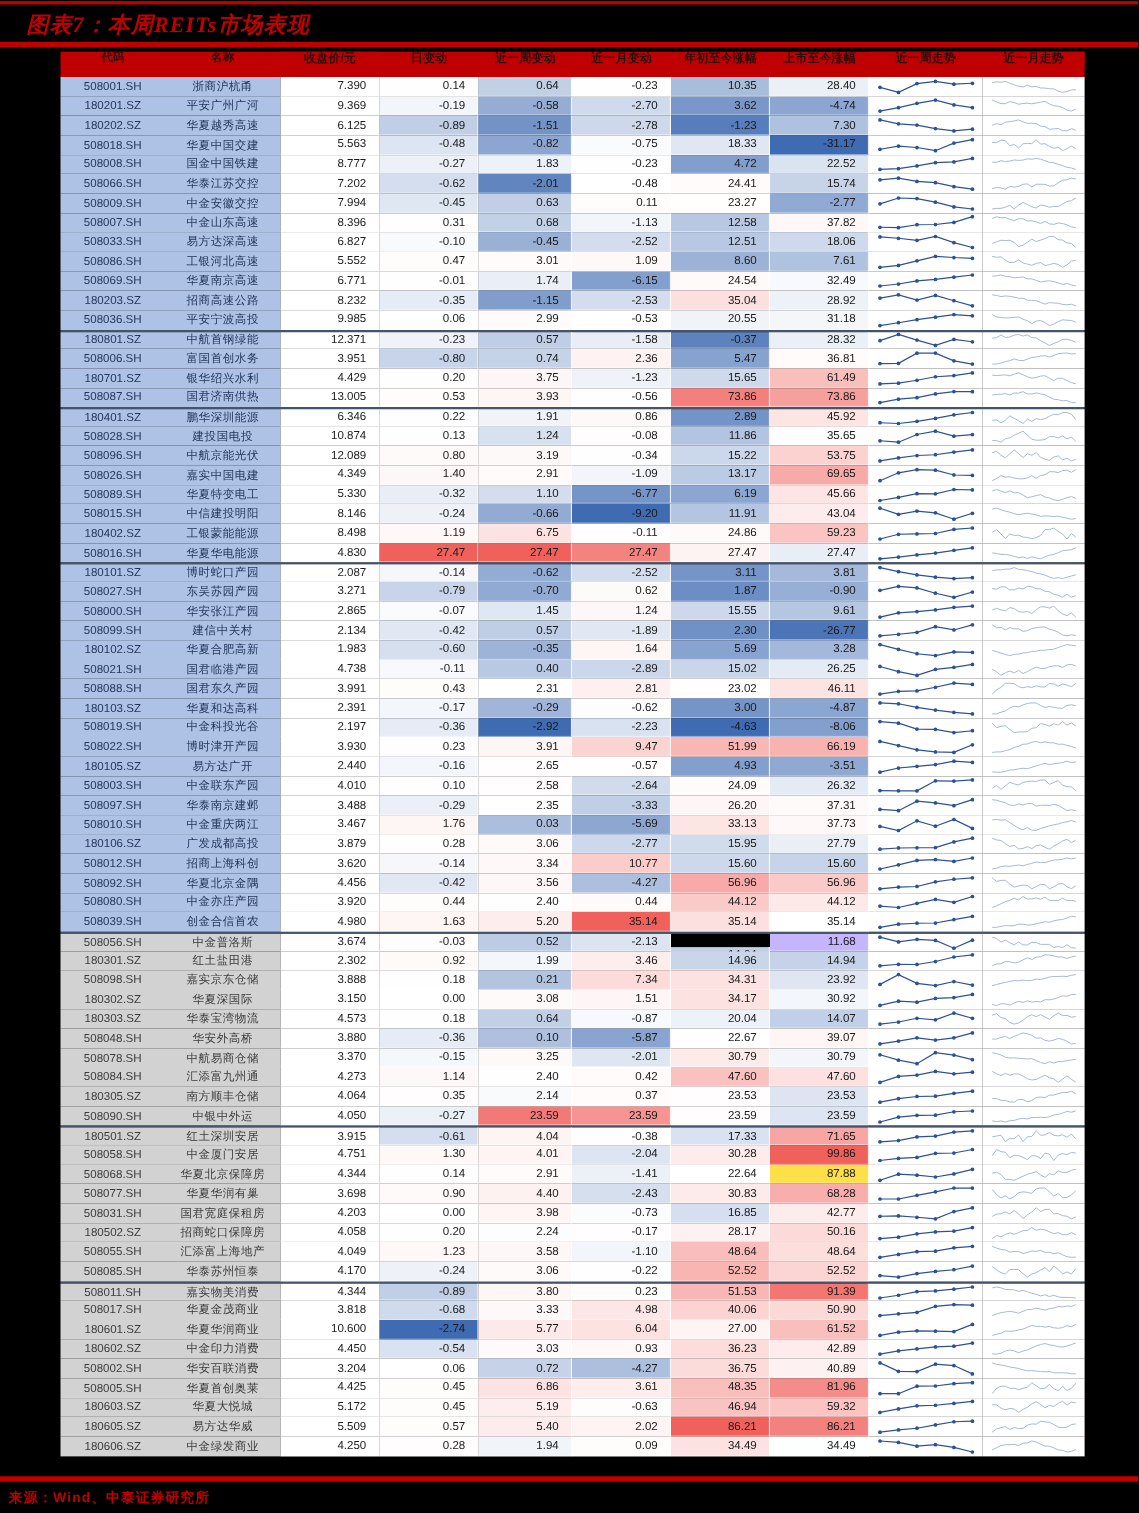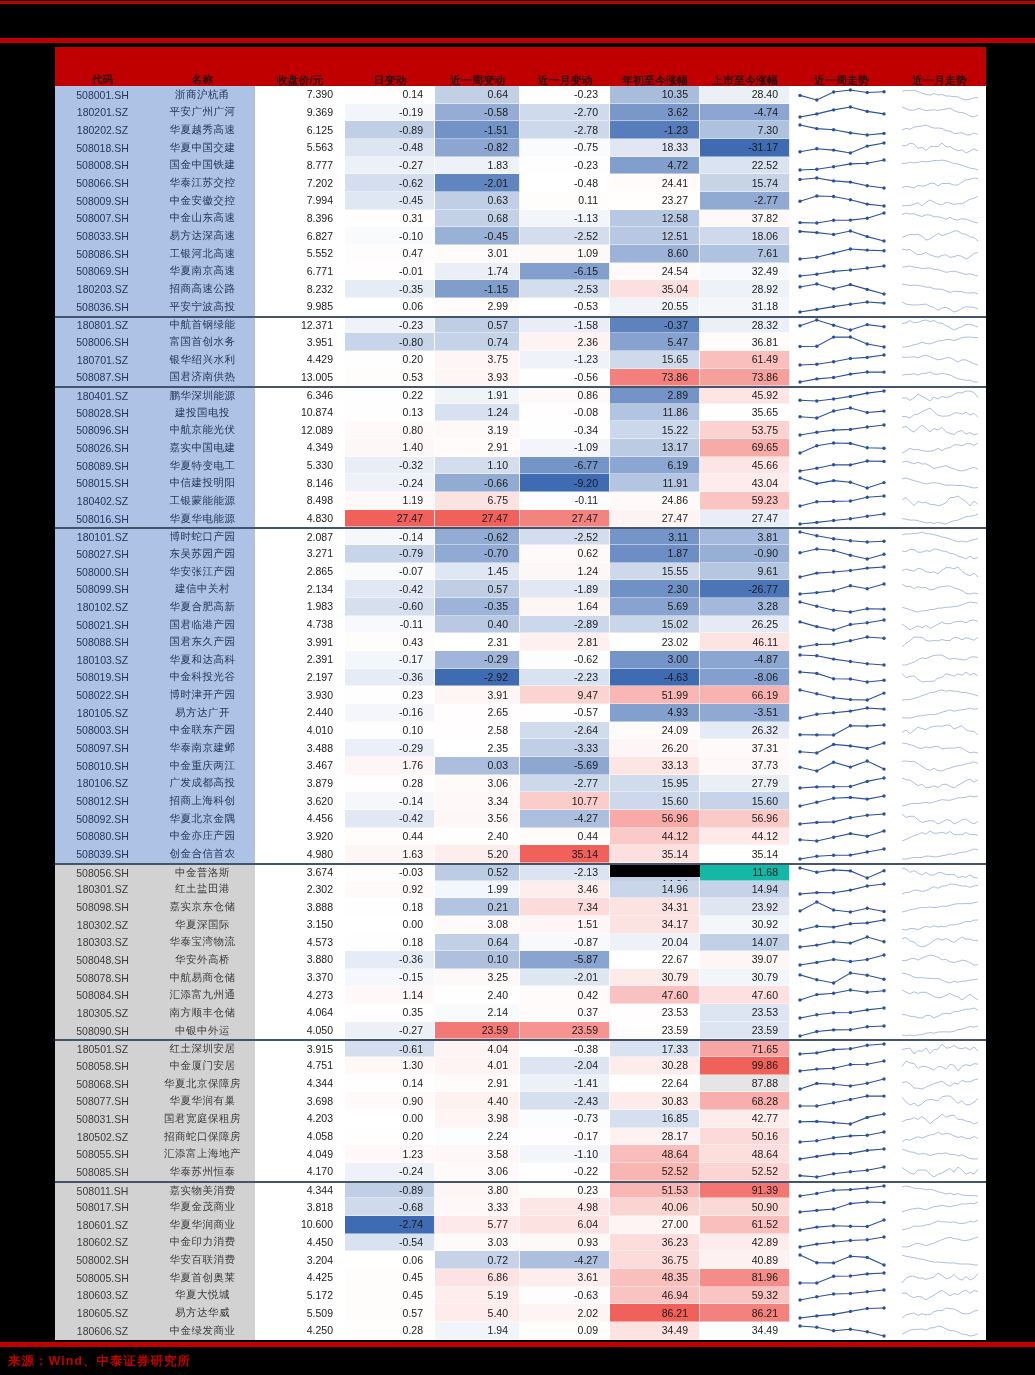--- a/index.html
+++ b/index.html
@@ -3,21 +3,21 @@
 <meta charset="utf-8">
 <style>
   html,body{margin:0;padding:0;background:#000;}
   #page{position:relative;width:1035px;height:1375px;background:#000;overflow:hidden;
         font-family:"Liberation Sans","DejaVu Sans",sans-serif;}
   .topline{position:absolute;left:0;top:1px;width:100%;height:3px;background:#c00000;}
   .title{position:absolute;left:24px;top:9px;font-size:20px;font-weight:bold;font-style:italic;
          color:#c00000;letter-spacing:1px;font-family:"Liberation Serif","DejaVu Serif",serif;}
   .titlerule{position:absolute;left:0;top:38px;width:100%;height:5px;background:#c00000;}
   #tbl{position:absolute;left:55px;top:47px;width:931px;}
-  .hrow{display:flex;height:39px;background:#c00000;align-items:flex-end;}
+  .hrow{display:flex;height:23px;background:#c00000;align-items:flex-start;}
   .hcell{font-size:11px;font-weight:bold;color:#2b0d0d;text-align:center;line-height:1.1;}
   .trow{display:flex;height:17.66px;box-sizing:border-box;}
   .trow.section-start{border-top:2px solid #44546a;}
   .cell{box-sizing:border-box;height:100%;display:flex;align-items:center;overflow:hidden;}
   .c-code{width:95px;justify-content:center;font-size:10.5px;}
   .c-name{width:105px;justify-content:center;font-size:10.5px;letter-spacing:0.5px;}
   .c-close{width:90px;background:#fff;}
   .c-day{width:90px;}.c-week{width:85px;}.c-month{width:90px;}.c-ytd{width:90px;}.c-listing{width:90px;}
   .num{justify-content:flex-end;padding-right:11px;font-size:10.5px;color:#1a1a1a;
        border-right:1px solid rgba(255,255,255,0.85);border-bottom:1px solid rgba(255,255,255,0.45);}
@@ -26,20 +26,21 @@
   .theme-blue .c-code,.theme-blue .c-name{background:#adc2e4;color:#24365c;}
   .theme-gray .c-code,.theme-gray .c-name{background:#d2d2d2;color:#3b3b3b;}
   .bottomrule{position:absolute;left:0;top:1342px;width:100%;height:5px;background:#c00000;}
   .source{position:absolute;left:8px;top:1353px;font-size:12.5px;font-weight:bold;color:#c00000;letter-spacing:1px;}
 </style>
 </head>
 <body>
 
 <div id="page">
   <div class="topline"></div>
+  <div class="title">图表7：本周REITs市场表现</div>
   <div class="titlerule"></div>
 
   <div id="tbl">
     <div class="hrow">
       <div class="hcell c-code">代码</div>
       <div class="hcell c-name">名称</div>
       <div class="hcell c-close" style="background:#c00000;">收盘价/元</div>
       <div class="hcell c-day">日变动</div>
       <div class="hcell c-week">近一周变动</div>
       <div class="hcell c-month">近一月变动</div>
@@ -1194,21 +1195,21 @@
           </div>
         </div>
         <div class="trow theme-gray section-start">
           <div class="cell c-code">508056.SH</div>
           <div class="cell c-name">中金普洛斯</div>
           <div class="cell c-close num">3.674</div>
           <div class="cell c-day num" style="background: rgb(253, 253, 254);">-0.03</div>
           <div class="cell c-week num" style="background: rgb(189, 204, 229);">0.52</div>
           <div class="cell c-month num" style="background: rgb(220, 228, 241);">-2.13</div>
           <div class="cell c-ytd num" style="background: rgb(194, 208, 231); margin-top: 12px;">14.04</div>
-          <div class="cell c-listing num" style="background: #14b8a6;">11.68</div>
+          <div class="cell c-listing num" style="background: #c4b5fd;">11.68</div>
           <div class="cell c-wtrend">
             <svg width="92" height="16" viewBox="0 0 92 16" xmlns="http://www.w3.org/2000/svg">
               <polyline fill="none" stroke="#2c5197" stroke-width="1.1" points="4.0,3.0 20.8,7.3 37.6,4.9 54.4,5.9 71.2,13.0 88.0,5.7"></polyline>
               <circle cx="4.0" cy="3.0" r="1.7" fill="#2c5197"></circle>
               <circle cx="20.8" cy="7.3" r="1.7" fill="#2c5197"></circle>
               <circle cx="37.6" cy="4.9" r="1.7" fill="#2c5197"></circle>
               <circle cx="54.4" cy="5.9" r="1.7" fill="#2c5197"></circle>
               <circle cx="71.2" cy="13.0" r="1.7" fill="#2c5197"></circle>
               <circle cx="88.0" cy="5.7" r="1.7" fill="#2c5197"></circle>
             </svg>
@@ -1506,21 +1507,21 @@
           </div>
         </div>
         <div class="trow theme-gray">
           <div class="cell c-code">508068.SH</div>
           <div class="cell c-name">华夏北京保障房</div>
           <div class="cell c-close num">4.344</div>
           <div class="cell c-day num" style="background: rgb(255, 254, 254);">0.14</div>
           <div class="cell c-week num" style="background: rgb(255, 251, 251);">2.91</div>
           <div class="cell c-month num" style="background: rgb(236, 240, 247);">-1.41</div>
           <div class="cell c-ytd num" style="background: rgb(255, 255, 255);">22.64</div>
-          <div class="cell c-listing num" style="background: #e5e5e5;">87.88</div>
+          <div class="cell c-listing num" style="background: #fde047;">87.88</div>
           <div class="cell c-wtrend">
             <svg width="92" height="16" viewBox="0 0 92 16" xmlns="http://www.w3.org/2000/svg">
               <polyline fill="none" stroke="#2c5197" stroke-width="1.1" points="4.0,13.0 20.8,7.4 37.6,8.3 54.4,10.0 71.2,7.2 88.0,3.0"></polyline>
               <circle cx="4.0" cy="13.0" r="1.7" fill="#2c5197"></circle>
               <circle cx="20.8" cy="7.4" r="1.7" fill="#2c5197"></circle>
               <circle cx="37.6" cy="8.3" r="1.7" fill="#2c5197"></circle>
               <circle cx="54.4" cy="10.0" r="1.7" fill="#2c5197"></circle>
               <circle cx="71.2" cy="7.2" r="1.7" fill="#2c5197"></circle>
               <circle cx="88.0" cy="3.0" r="1.7" fill="#2c5197"></circle>
             </svg>

